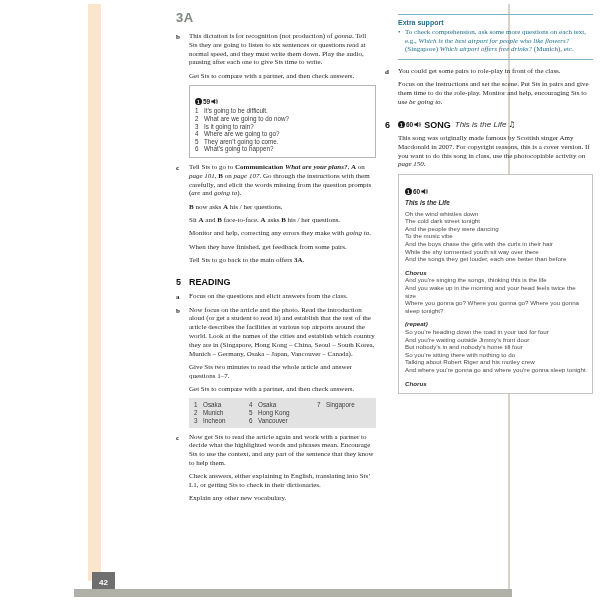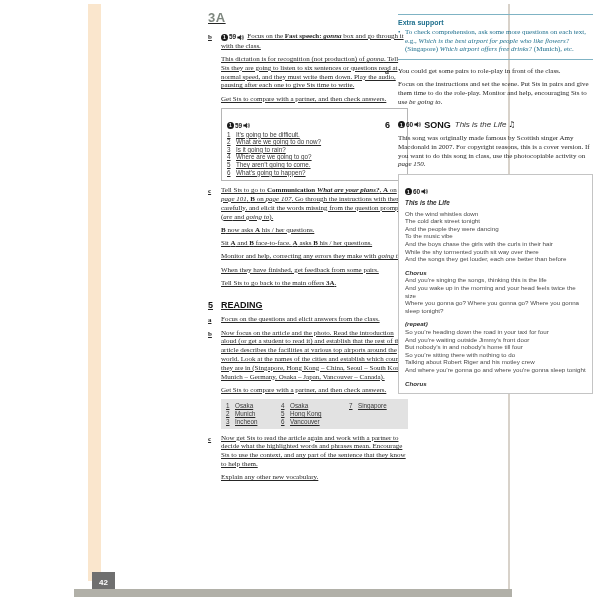--- a/index.html
+++ b/index.html
@@ -9,21 +9,21 @@
   .canvas{position:absolute;inset:0;}
   .page{position:absolute;left:88px;top:4px;width:420px;height:586px;background:#fff;
         border-right:2px solid #d8d2ca;}
   .spine{position:absolute;left:0;top:0;width:13px;height:577px;background:#fae6cd;}
   .shadow-bar{position:absolute;left:74px;top:589px;width:438px;height:8px;background:#b1b0a8;}
   .pagenum{position:absolute;left:92px;top:572px;width:23px;height:20px;background:#6f6f6f;
            color:#fff;font-family:"Liberation Sans",sans-serif;font-size:8px;font-weight:bold;
            display:flex;align-items:center;justify-content:center;}
 
   .col{position:absolute;top:6px;}
-  .col-left{left:120px;width:200px;text-decoration:underline;}
+  .col-left{left:88px;width:200px;}
   .col-right{left:297px;top:10px;width:208px;}
 
   .lesson{font-family:"Liberation Sans",sans-serif;font-weight:bold;font-size:13px;
           color:#7d867e;margin:0 0 7px 0;letter-spacing:.5px;}
 
   .item{display:flex;margin:0;}
   .item .lbl{flex:none;width:13px;font-weight:bold;font-size:7px;line-height:8.8px;padding-top:1px;}
   .item .body{flex:1;min-width:0;}
   .para{font-size:7px;line-height:8.8px;margin:0 0 4.5px 0;}
   .indented{margin-left:13px;}
@@ -88,29 +88,20 @@
 <div class="canvas">
   <div class="page">
     <div class="spine"></div>
 
     <div class="col col-left">
       <h1 class="lesson">3A</h1>
 
       <div class="item">
         <div class="lbl">b</div>
         <div class="body">
-          <p class="para"><span class="audio-badge">
-                <span class="disc">1</span>
-                <span class="trk">59</span>
-                <svg width="7" height="7" viewBox="0 0 10 10">
-                  <path d="M0.5 3.5 L3 3.5 L5.6 1 L5.6 9 L3 6.5 L0.5 6.5 Z" fill="#1a1a1a"></path>
-                  <path d="M6.8 2.6 Q8.6 5 6.8 7.4" stroke="#1a1a1a" fill="none" stroke-width="0.9"></path>
-                  <path d="M8.1 1.4 Q10.6 5 8.1 8.6" stroke="#1a1a1a" fill="none" stroke-width="0.9"></path>
-                </svg>
-              </span><span><span>Focus on the </span><span class="s-b">Fast speech: </span><span class="s-bi">gonna</span><span> box and go through it with the class.</span></span></p>
           <p class="para"><span>This dictation is for recognition (not production) of </span><span class="s-i">gonna</span><span>. Tell Sts they are going to listen to six sentences or questions read at normal speed, and they must write them down. Play the audio, pausing after each one to give Sts time to write.</span></p>
           <p class="para"><span>Get Sts to compare with a partner, and then check answers.</span></p>
 
           <div class="audio-box">
             <div class="abx-head audio-badge">
                 <span class="disc">1</span>
                 <span class="trk">59</span>
                 <svg width="7" height="7" viewBox="0 0 10 10">
                   <path d="M0.5 3.5 L3 3.5 L5.6 1 L5.6 9 L3 6.5 L0.5 6.5 Z" fill="#1a1a1a"></path>
                   <path d="M6.8 2.6 Q8.6 5 6.8 7.4" stroke="#1a1a1a" fill="none" stroke-width="0.9"></path>
@@ -166,20 +157,21 @@
         <div class="lbl">a</div>
         <div class="body">
           <p class="para"><span>Focus on the questions and elicit answers from the class.</span></p>
         </div>
       </div>
 
       <div class="item">
         <div class="lbl">b</div>
         <div class="body">
           <p class="para"><span>Now focus on the article and the photo. Read the introduction aloud (or get a student to read it) and establish that the rest of the article describes the facilities at various top airports around the world. Look at the names of the cities and establish which country they are in (Singapore, Hong Kong – China, Seoul – South Korea, Munich – Germany, Osaka – Japan, Vancouver – Canada).</span></p>
+          <p class="para"><span>Give Sts two minutes to read the whole article and answer questions 1–7.</span></p>
           <p class="para"><span>Get Sts to compare with a partner, and then check answers.</span></p>
 
           <div class="key-box">
             <div class="key-col key-col1">
               <div class="kli">
                   <span class="n">1</span>
                   <span>Osaka</span>
                 </div>
               <div class="kli">
                   <span class="n">2</span>
@@ -211,20 +203,21 @@
                 </div>
             </div>
           </div>
         </div>
       </div>
 
       <div class="item">
         <div class="lbl">c</div>
         <div class="body">
           <p class="para"><span>Now get Sts to read the article again and work with a partner to decide what the highlighted words and phrases mean. Encourage Sts to use the context, and any part of the sentence that they know to help them.</span></p>
+          <p class="para"><span>Check answers, either explaining in English, translating into Sts’ L1, or getting Sts to check in their dictionaries.</span></p>
           <p class="para"><span>Explain any other new vocabulary.</span></p>
         </div>
       </div>
     </div>
 
     <div class="col col-right">
       <div class="indented">
         <div class="extra-support">
           <div class="es-title">Extra support</div>
           <div class="es-bullet">

